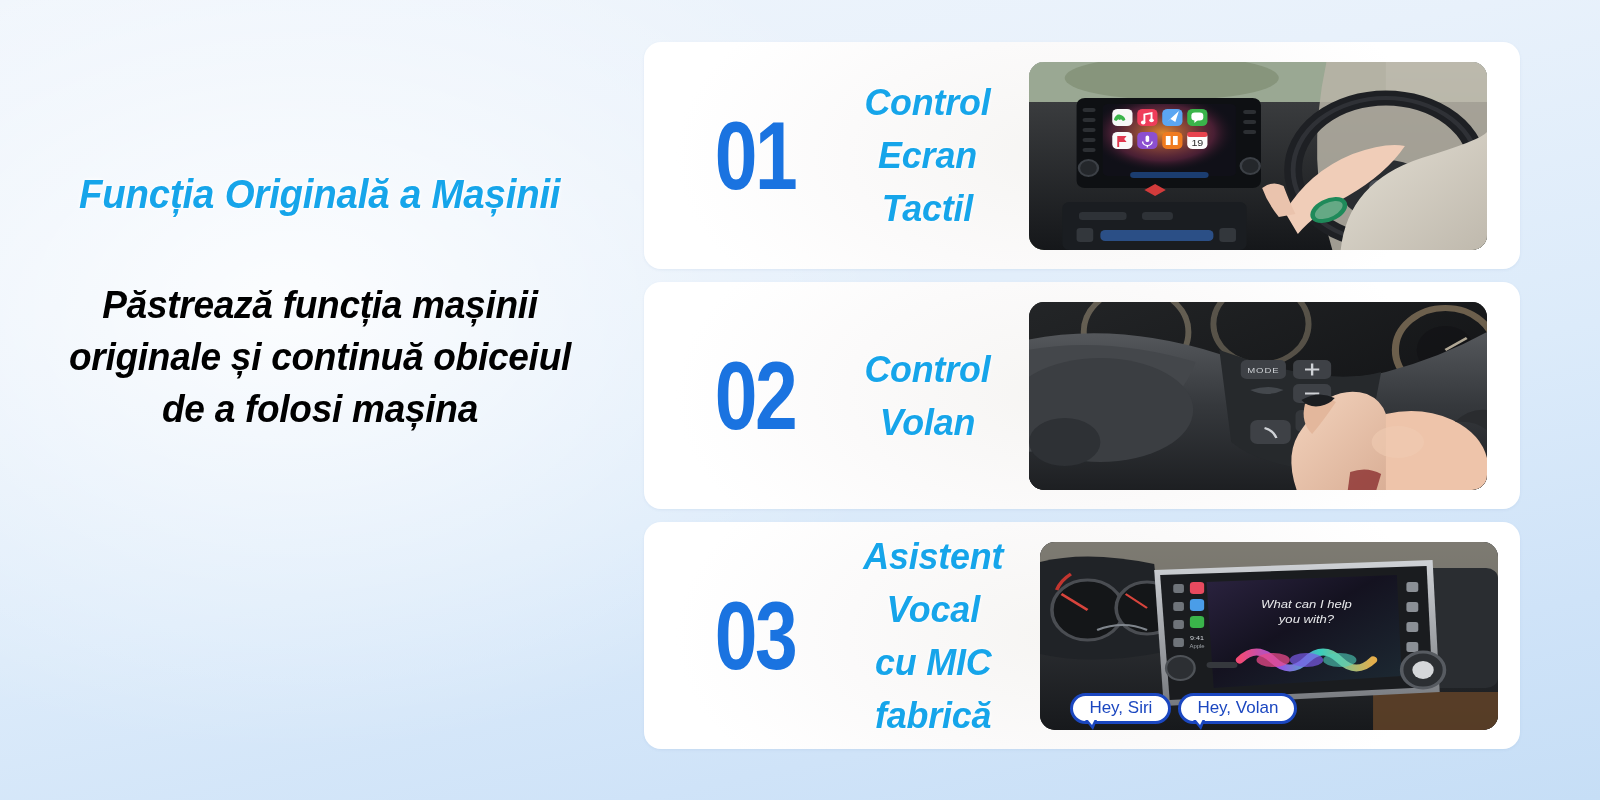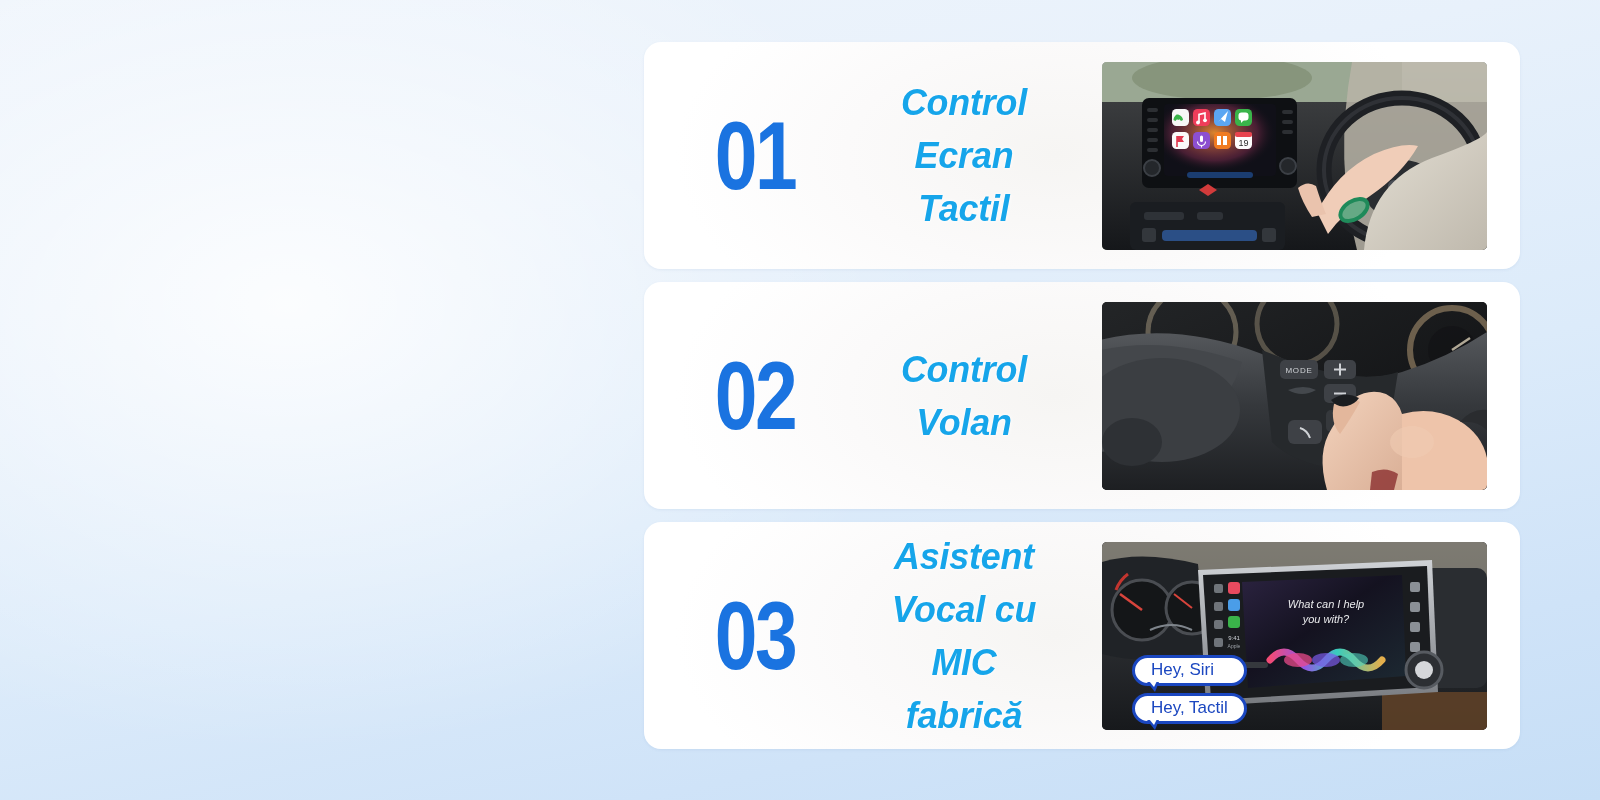--- a/index.html
+++ b/index.html
@@ -114,37 +114,37 @@
     color: #16a5ea;
     letter-spacing: -0.2px;
     padding: 0 10px;
     transform: scaleX(0.97);
     text-shadow: 0 0 3px rgba(255,255,255,0.9), 0 0 6px rgba(255,255,255,0.55);
   }
   .card-label span { display: block; }
 
   .card-photo {
     flex: 0 0 auto;
-    width: 385px;
+    width: 458px;
     height: 188px;
     margin-right: 33px;
-    border-radius: 5px;
+    border-radius: 15px;
     overflow: hidden;
     position: relative;
     background: #242424;
   }
   .card-photo svg { display: block; width: 100%; height: 100%; }
 
   
   .bubbles {
     position: absolute;
     left: 30px;
     bottom: 6px;
     display: flex;
-    flex-direction: column;
+    flex-direction: row;
     gap: 7px;
   }
   .bubble {
     position: relative;
     background: #ffffff;
     border: 3px solid #1b47c0;
     border-radius: 17px;
     padding: 2px 16px 3px 16px;
     font-size: 17px;
     font-weight: normal;
@@ -173,20 +173,29 @@
     border-right: 3px solid transparent;
     border-top: 6px solid #ffffff;
     z-index: 1;
   }
 </style>
 </head>
 <body>
 
 <div id="stage">
 
+  <div class="left-panel">
+    <div class="headline">Funcția Originală a Mașinii</div>
+
+    <div class="subcopy">
+      <span>Păstrează funcția mașinii</span>
+      <span>originale și continuă obiceiul</span>
+      <span>de a folosi mașina</span>
+    </div>
+  </div>
 
   <div class="cards">
 
     <div class="card">
       <div class="card-num">01</div>
       <div class="card-label">
         <span>Control Ecran</span>
         <span>Tactil</span>
       </div>
       <div class="card-photo">
@@ -411,19 +420,19 @@
           <ellipse cx="224" cy="118" rx="14" ry="7" fill="#7b5ae8" opacity="0.7"></ellipse>
           <ellipse cx="252" cy="118" rx="14" ry="7" fill="#4fd0bd" opacity="0.6"></ellipse>
 
           <circle cx="322" cy="128" r="18" fill="#2c2f33" stroke="#575b61" stroke-width="3"></circle>
           <circle cx="322" cy="128" r="9" fill="#e8eaec" opacity="0.9"></circle>
           <circle cx="118" cy="126" r="12" fill="#2c2f33" stroke="#4e5257" stroke-width="2"></circle>
           <rect x="140" y="120" width="26" height="6" rx="3" fill="#35383d"></rect>
         </svg>
         <div class="bubbles">
           <div class="bubble">Hey, Siri</div>
-          <div class="bubble">Hey, Tactil</div>
+          <div class="bubble">Hey, Volan</div>
         </div>
       </div>
     </div>
 
   </div>
 </div>
 
 </body></html>

